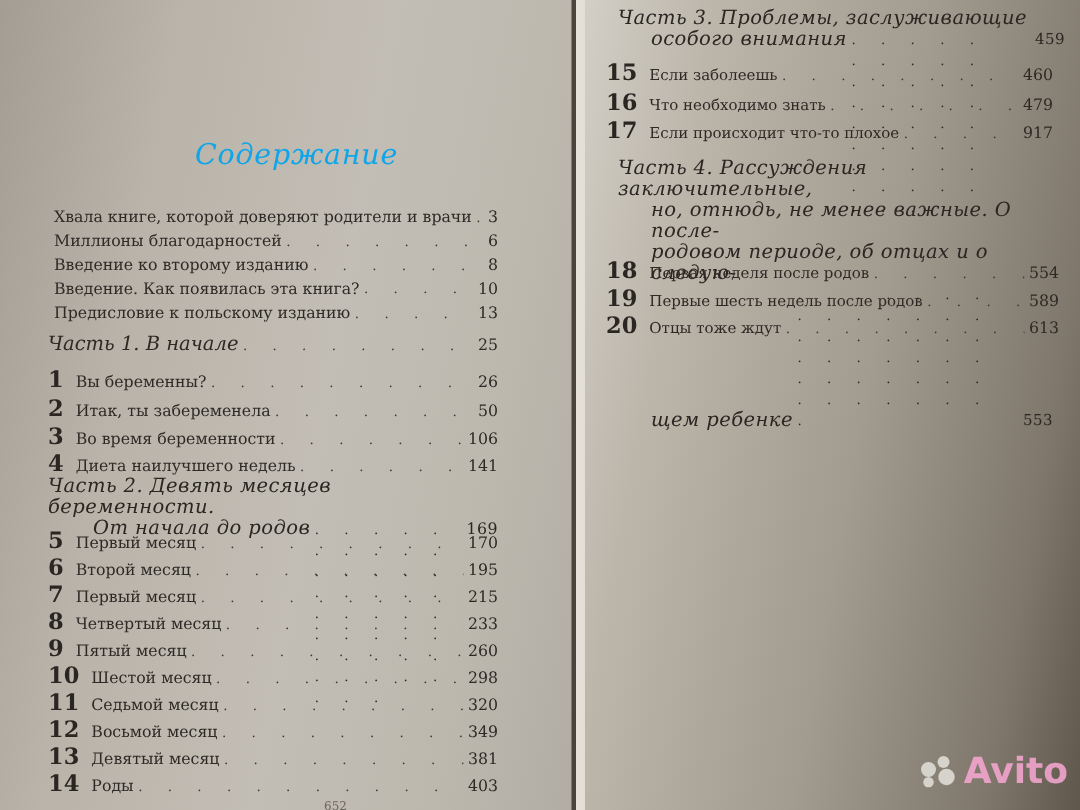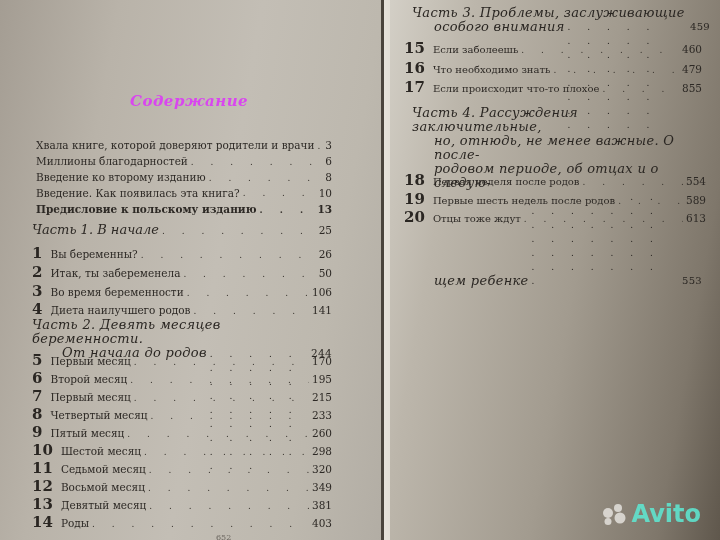--- a/index.html
+++ b/index.html
@@ -21,21 +21,21 @@
       position: absolute; left: 384px; top: 0; width: 18px; height: 540px;
       background: linear-gradient(90deg, #e6e2da 0%, #dcd8cf 100%);
     }
     .page-right {
       position: absolute; left: 390px; top: 0; width: 330px; height: 540px;
       background: linear-gradient(100deg, #d3cfc6 0%, #bcb6ab 20%, #a29b8f 55%, #7f776b 85%, #5f574c 100%);
     }
     .toc-title {
       position: absolute; left: 130px; top: 92px;
       font-family: "DejaVu Serif", serif; font-style: italic;
-      font-size: 15px; color: #d946ef; letter-spacing: 0.5px; font-weight: bold;
+      font-size: 19px; color: #0ea5e9; letter-spacing: 0.5px;
     }
     .row {
       position: absolute; display: flex; align-items: baseline;
       font-size: 10.5px; white-space: nowrap; color: #2d2925;
     }
     .row .num {
       display: inline-block; width: 22px; text-align: right; margin-right: 8px;
       font-weight: bold; font-size: 15px; color: #2a2622;
     }
     .row .label { flex: 0 0 auto; }
@@ -46,22 +46,22 @@
     .row .page { flex: 0 0 auto; text-align: right; font-size: 10.5px; }
     .part {
       position: absolute; font-style: italic; font-size: 13px; color: #2a2622;
       line-height: 14px; letter-spacing: 0.3px;
     }
     .part .cont { display: block; padding-left: 30px; }
     .footer-pg {
       position: absolute; left: 216px; top: 533px; font-size: 8px; color: #6a655e;
     }
     .watermark {
-      position: absolute; right: 19px; bottom: 12px; display: flex; align-items: center;
-      color: #5eead4; font-family: "DejaVu Sans", sans-serif; font-weight: bold; font-size: 24px;
+      position: absolute; right: 8px; bottom: 12px; display: flex; align-items: center;
+      color: #f9a8d4; font-family: "DejaVu Sans", sans-serif; font-weight: bold; font-size: 24px;
       opacity: 0.85;
     }
     .watermark svg { margin-right: 4px; }
   </style>
 </head>
 <body>
 
 <div class="page-left"></div>
 <div class="gutter"></div>
 <div class="spine-edge"></div>
@@ -82,21 +82,21 @@
 <div class="row" style="left:36px; top:171px; width:296px;">
   <span class="label">Введение ко второму изданию</span>
   <span class="dots">. . . . . . . . . . . . . . . . . . . . . . . . . . . . . . . . . . . . . . . . . . .</span>
   <span class="page">8</span>
 </div>
 <div class="row" style="left:36px; top:187px; width:296px;align-items:center;">
   <span class="label">Введение. Как появилась эта книга?</span>
   <span class="dots">. . . . . . . . . . . . . . . . . . . . . . . . . . . . . . . . . . . . . . . . . . .</span>
   <span class="page">10</span>
 </div>
-<div class="row" style="left:36px; top:203px; width:296px;font-weight:bold;">
+<div class="row" style="left:36px; top:203px; width:296px;">
   <span class="label">Предисловие к польскому изданию</span>
   <span class="dots">. . . . . . . . . . . . . . . . . . . . . . . . . . . . . . . . . . . . . . . . . . .</span>
   <span class="page">13</span>
 </div>
 
 <div class="row" style="left:32px; top:222px; width:300px; font-style:italic; font-size:13px;">
   <span class="label">Часть 1. В начале</span>
   <span class="dots">. . . . . . . . . . . . . . . . . . . . . . . . . . . . . . . . . . . . . . . . . . .</span>
   <span class="page" style="font-style:normal;">25</span>
 </div>
@@ -114,31 +114,31 @@
   <span class="page">50</span>
 </div>
 <div class="row" style="left:32px; top:282px; width:300px;">
   <span class="num">3</span>
   <span class="label">Во время беременности</span>
   <span class="dots">. . . . . . . . . . . . . . . . . . . . . . . . . . . . . . . . . . . . . . . . . . .</span>
   <span class="page">106</span>
 </div>
 <div class="row" style="left:32px; top:300px; width:300px;">
   <span class="num">4</span>
-  <span class="label">Диета наилучшего родов</span>
+  <span class="label">Диета наилучшего недель</span>
   <span class="dots">. . . . . . . . . . . . . . . . . . . . . . . . . . . . . . . . . . . . . . . . . . .</span>
   <span class="page">141</span>
 </div>
 
 <div class="part" style="left:32px; top:318px; width:300px;">
   <span>Часть 2. Девять месяцев беременности.</span>
   <span class="cont" style="display:flex; align-items:baseline;">
     <span>От начала до родов</span>
     <span class="dots" style="flex:1; overflow:hidden; margin:0 3px; letter-spacing:7px; font-size:9px; font-style:normal;">. . . . . . . . . . . . . . . . . . . . . . . . . . . . . . . . . . . . . . . . . . .</span>
-    <span style="font-style:normal; font-size:10.5px;">244</span>
+    <span style="font-style:normal; font-size:10.5px;">169</span>
   </span>
 </div>
 
 <div class="row" style="left:32px; top:351px; width:300px;">
   <span class="num">5</span>
   <span class="label">Первый месяц</span>
   <span class="dots">. . . . . . . . . . . . . . . . . . . . . . . . . . . . . . . . . . . . . . . . . . .</span>
   <span class="page">170</span>
 </div>
 <div class="row" style="left:32px; top:369px; width:300px;">
@@ -216,21 +216,21 @@
 <div class="row" style="left:404px; top:59px; width:298px; font-size:10px;">
   <span class="num">16</span>
   <span class="label">Что необходимо знать</span>
   <span class="dots">. . . . . . . . . . . . . . . . . . . . . . . . . . . . . . . . . . . . . . . . . . .</span>
   <span class="page">479</span>
 </div>
 <div class="row" style="left:404px; top:78px; width:298px; font-size:10px;">
   <span class="num">17</span>
   <span class="label">Если происходит что-то плохое</span>
   <span class="dots">. . . . . . . . . . . . . . . . . . . . . . . . . . . . . . . . . . . . . . . . . . .</span>
-  <span class="page">855</span>
+  <span class="page">917</span>
 </div>
 
 <div class="part" style="left:412px; top:106px; width:300px;">
   <span style="display:block;">Часть 4. Рассуждения заключительные,</span>
   <span class="cont" style="padding-left:22px;">но, отнюдь, не менее важные. О после-</span>
   <span class="cont" style="padding-left:22px;">родовом периоде, об отцах и о следую-</span>
   <span class="cont" style="display:flex; align-items:flex-end; padding-left:22px; width:268px;">
     <span>щем ребенке</span>
     <span class="dots" style="flex:1; overflow:hidden; margin:0 3px; letter-spacing:7px; font-size:9px; font-style:normal;">. . . . . . . . . . . . . . . . . . . . . . . . . . . . . . . . . . . . . . . . . . .</span>
     <span style="font-style:normal; font-size:10px;">553</span>

